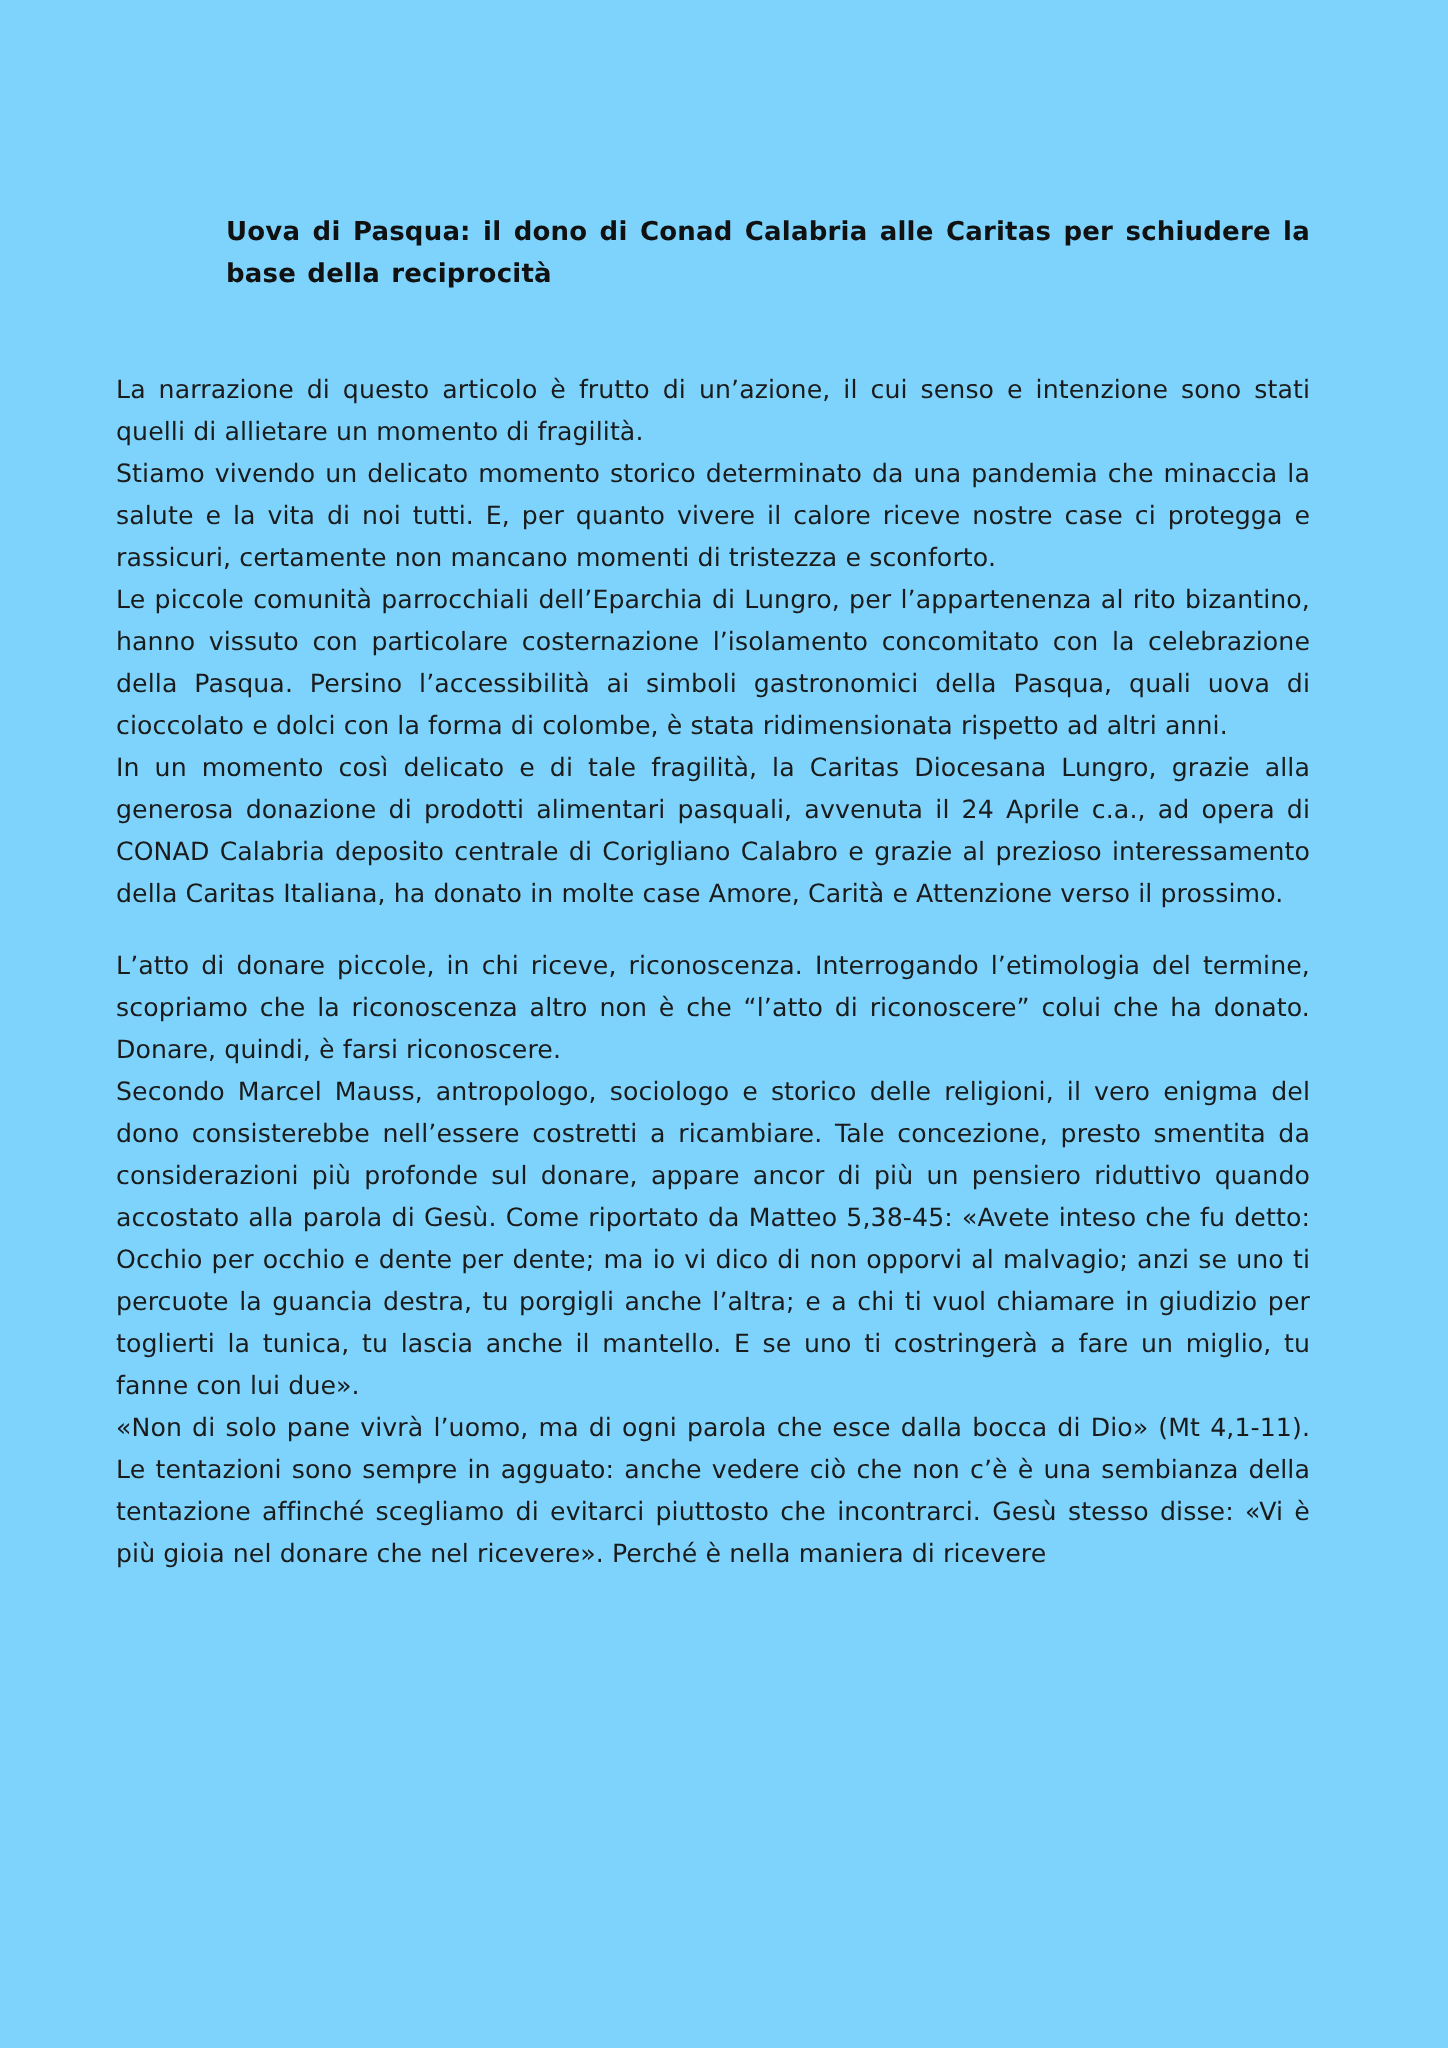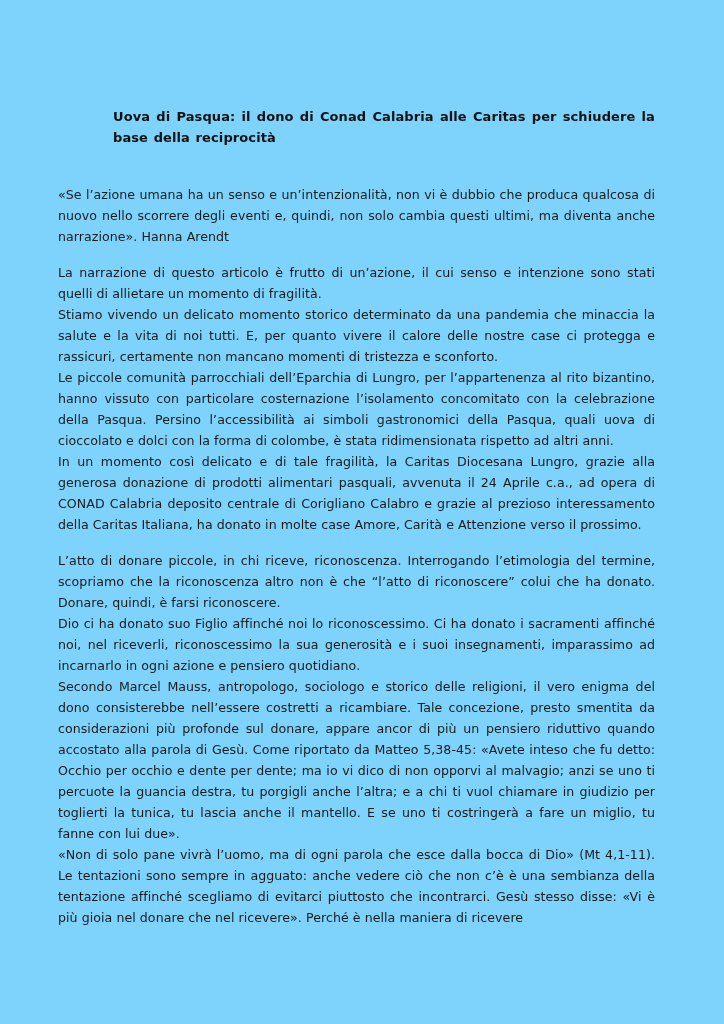--- a/index.html
+++ b/index.html
@@ -40,32 +40,30 @@
     margin-top: 15px;
   }
 </style>
 </head>
 <body>
 
 <div class="page" style="background: #7dd3fc; color: rgb(27, 27, 27);">
 
   <div class="doc-title">Uova di Pasqua: il dono di Conad Calabria alle Caritas per schiudere la base della reciprocità</div>
 
-  <p class="para">«Se l’azione umana ha un senso e un’intenzionalità, non vi è dubbio che produca qualcosa di nuovo nello scorrere degli eventi e, quindi, non solo cambia questi ultimi, ma diventa anche narrazione». Hanna Arendt</p>
 
   <p class="para gap">La narrazione di questo articolo è frutto di un’azione, il cui senso e intenzione sono stati quelli di allietare un momento di fragilità.</p>
 
-  <p class="para">Stiamo vivendo un delicato momento storico determinato da una pandemia che minaccia la salute e la vita di noi tutti. E, per quanto vivere il calore delle nostre case ci protegga e rassicuri, certamente non mancano momenti di tristezza e sconforto.</p>
+  <p class="para">Stiamo vivendo un delicato momento storico determinato da una pandemia che minaccia la salute e la vita di noi tutti. E, per quanto vivere il calore riceve nostre case ci protegga e rassicuri, certamente non mancano momenti di tristezza e sconforto.</p>
 
   <p class="para">Le piccole comunità parrocchiali dell’Eparchia di Lungro, per l’appartenenza al rito bizantino, hanno vissuto con particolare costernazione l’isolamento concomitato con la celebrazione della Pasqua. Persino l’accessibilità ai simboli gastronomici della Pasqua, quali uova di cioccolato e dolci con la forma di colombe, è stata ridimensionata rispetto ad altri anni.</p>
 
 
   <p class="para">In un momento così delicato e di tale fragilità, la Caritas Diocesana Lungro, grazie alla generosa donazione di prodotti alimentari pasquali, avvenuta il 24 Aprile c.a., ad opera di CONAD Calabria deposito centrale di Corigliano Calabro e grazie al prezioso interessamento della Caritas Italiana, ha donato in molte case Amore, Carità e Attenzione verso il prossimo.</p>
 
   <p class="para gap">L’atto di donare piccole, in chi riceve, riconoscenza. Interrogando l’etimologia del termine, scopriamo che la riconoscenza altro non è che “l’atto di riconoscere” colui che ha donato. Donare, quindi, è farsi riconoscere.</p>
 
-  <p class="para">Dio ci ha donato suo Figlio affinché noi lo riconoscessimo. Ci ha donato i sacramenti affinché noi, nel riceverli, riconoscessimo la sua generosità e i suoi insegnamenti, imparassimo ad incarnarlo in ogni azione e pensiero quotidiano.</p>
 
   <p class="para">Secondo Marcel Mauss, antropologo, sociologo e storico delle religioni, il vero enigma del dono consisterebbe nell’essere costretti a ricambiare. Tale concezione, presto smentita da considerazioni più profonde sul donare, appare ancor di più un pensiero riduttivo quando accostato alla parola di Gesù. Come riportato da Matteo 5,38-45: «Avete inteso che fu detto: Occhio per occhio e dente per dente; ma io vi dico di non opporvi al malvagio; anzi se uno ti percuote la guancia destra, tu porgigli anche l’altra; e a chi ti vuol chiamare in giudizio per toglierti la tunica, tu lascia anche il mantello. E se uno ti costringerà a fare un miglio, tu fanne con lui due».</p>
 
   <p class="para">«Non di solo pane vivrà l’uomo, ma di ogni parola che esce dalla bocca di Dio» (Mt 4,1-11). Le tentazioni sono sempre in agguato: anche vedere ciò che non c’è è una sembianza della tentazione affinché scegliamo di evitarci piuttosto che incontrarci. Gesù stesso disse: «Vi è più gioia nel donare che nel ricevere». Perché è nella maniera di ricevere</p>
 
 </div>
 
 </body></html>

